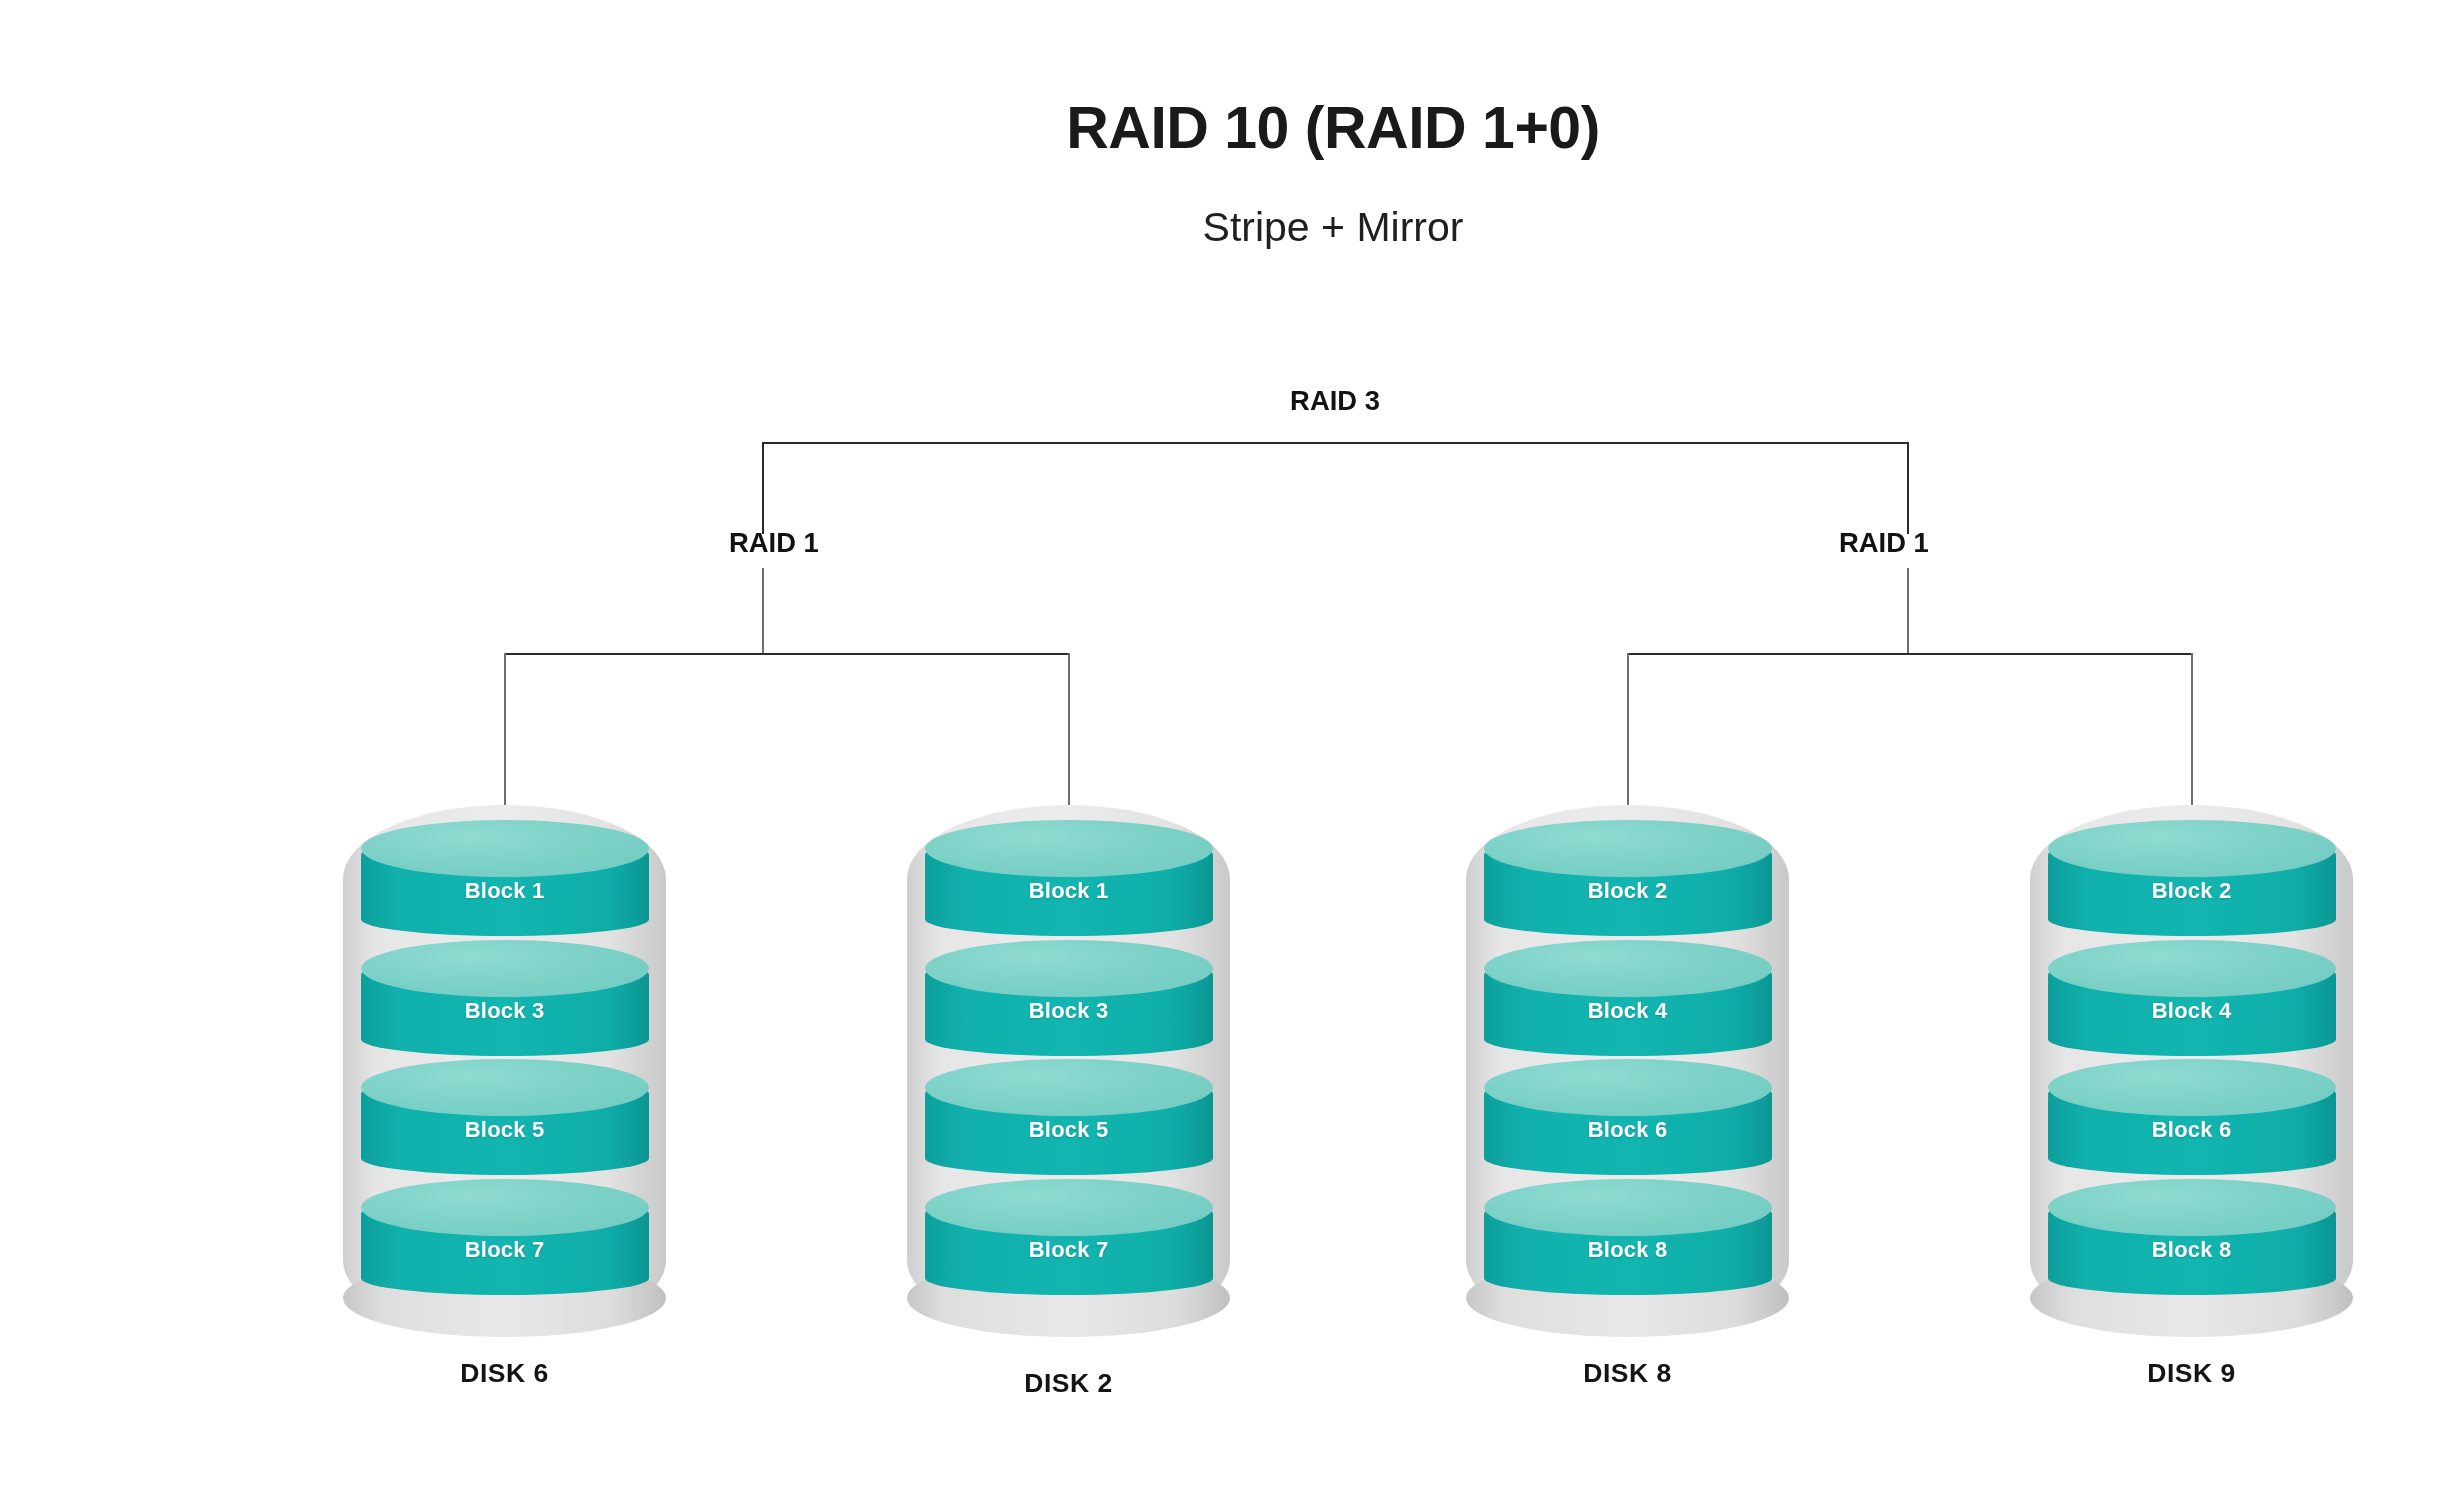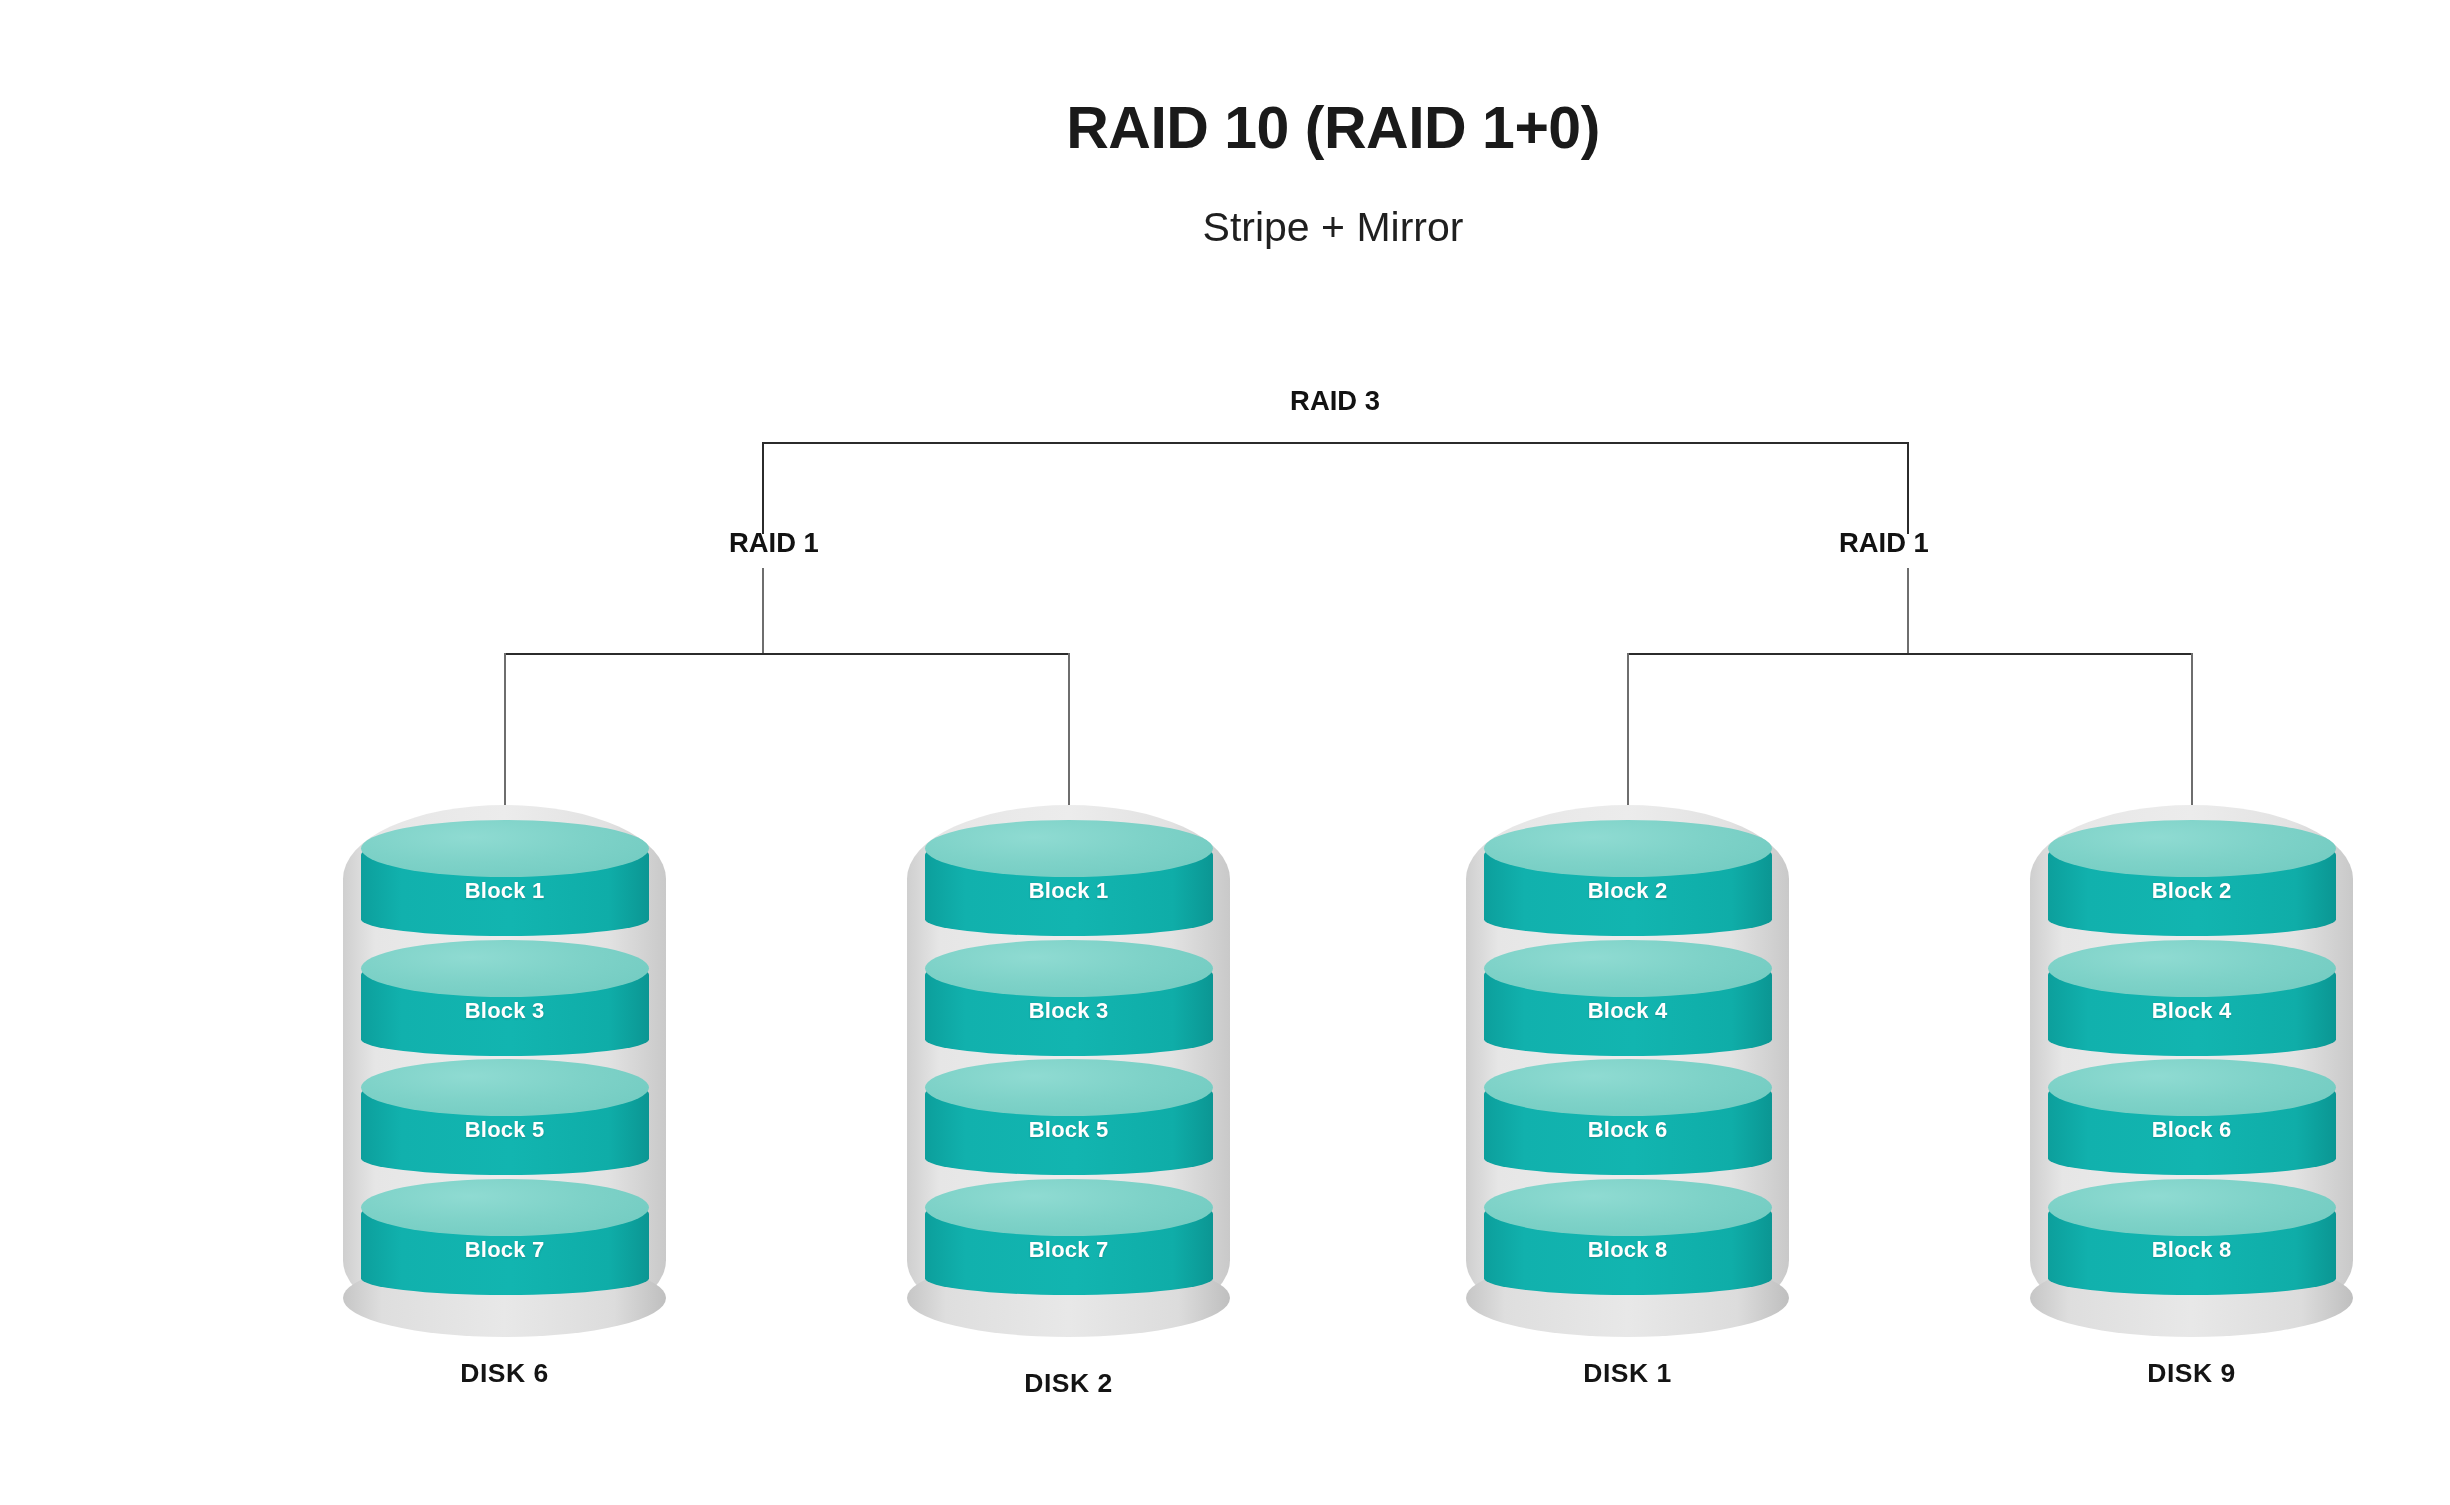--- a/index.html
+++ b/index.html
@@ -195,21 +195,21 @@
         <div class="body"></div>
         <div class="top"></div>
         <div class="label">Block 6</div>
       </div>
       <div class="platter" style="top:359px;">
         <div class="body"></div>
         <div class="top"></div>
         <div class="label">Block 8</div>
       </div>
     </div>
-    <div class="disk-caption" style="top:553px;">DISK 1</div>
+    <div class="disk-caption" style="top:553px;">DISK 8</div>
   </div>
 
   <div class="disk" style="left:2030px;top:805px;">
     <div class="disk-case"></div>
     <div class="disk-inner">
       <div class="platter" style="top:0px;">
         <div class="body"></div>
         <div class="top"></div>
         <div class="label">Block 2</div>
       </div>

